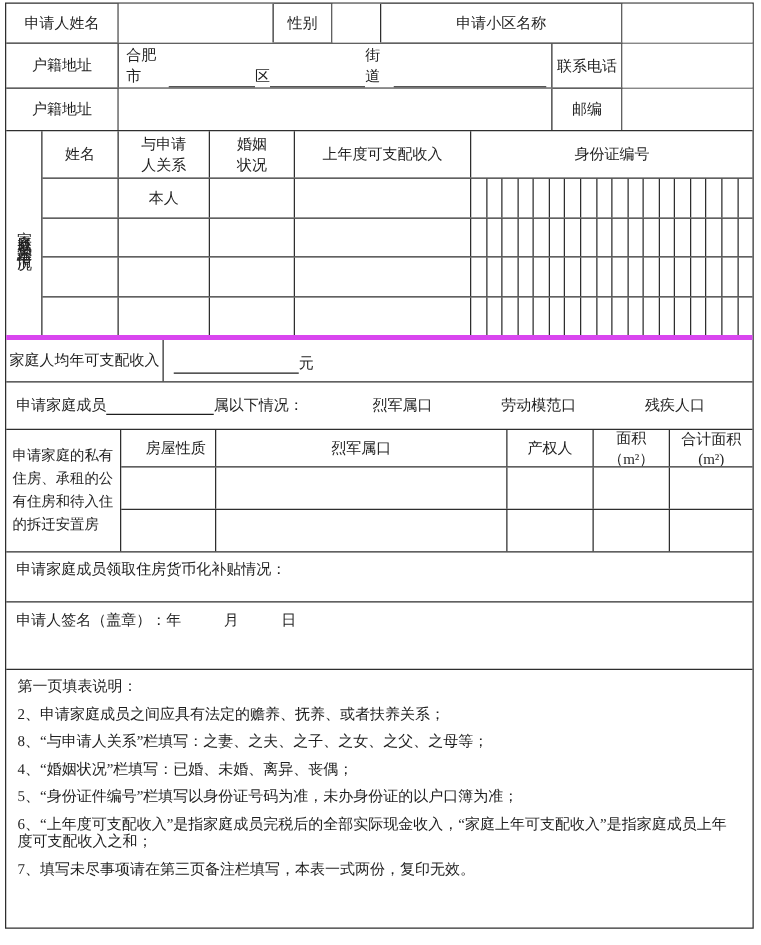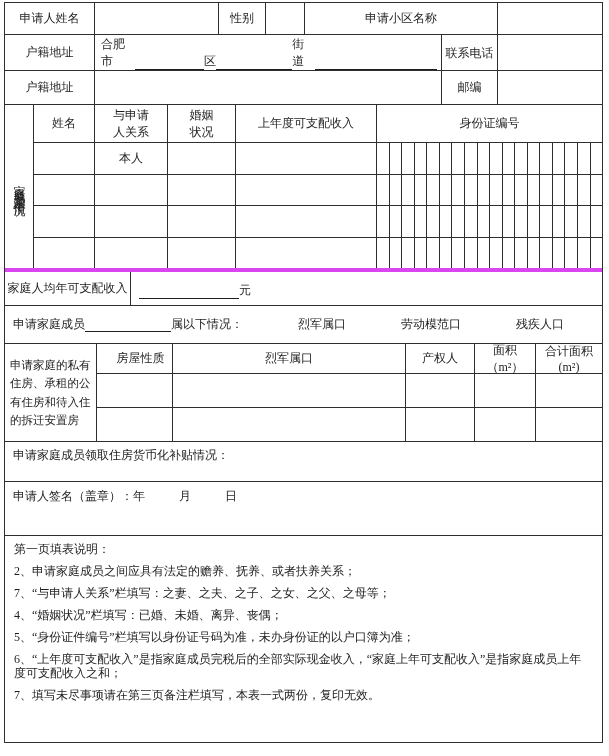--- a/index.html
+++ b/index.html
@@ -292,20 +292,20 @@
       <span>申请人签名（盖章）：</span>
       <span class="date-parts">
         <span>年</span><span>月</span><span>日</span>
       </span>
     </div>
   </div>
 
   <div class="notes" style="border-bottom:none">
     <div class="line">第一页填表说明：</div>
     <div class="line">2、申请家庭成员之间应具有法定的赡养、抚养、或者扶养关系；</div>
-    <div class="line">7、“与申请人关系”栏填写：之妻、之夫、之子、之女、之父、之母等；</div>
+    <div class="line">8、“与申请人关系”栏填写：之妻、之夫、之子、之女、之父、之母等；</div>
     <div class="line">4、“婚姻状况”栏填写：已婚、未婚、离异、丧偶；</div>
     <div class="line">5、“身份证件编号”栏填写以身份证号码为准，未办身份证的以户口簿为准；</div>
     <div class="line">6、“上年度可支配收入”是指家庭成员完税后的全部实际现金收入，“家庭上年可支配收入”是指家庭成员上年度可支配收入之和；</div>
     <div class="line" style="margin-bottom:0">7、填写未尽事项请在第三页备注栏填写，本表一式两份，复印无效。</div>
   </div>
 
 </div>
 
 </body></html>

